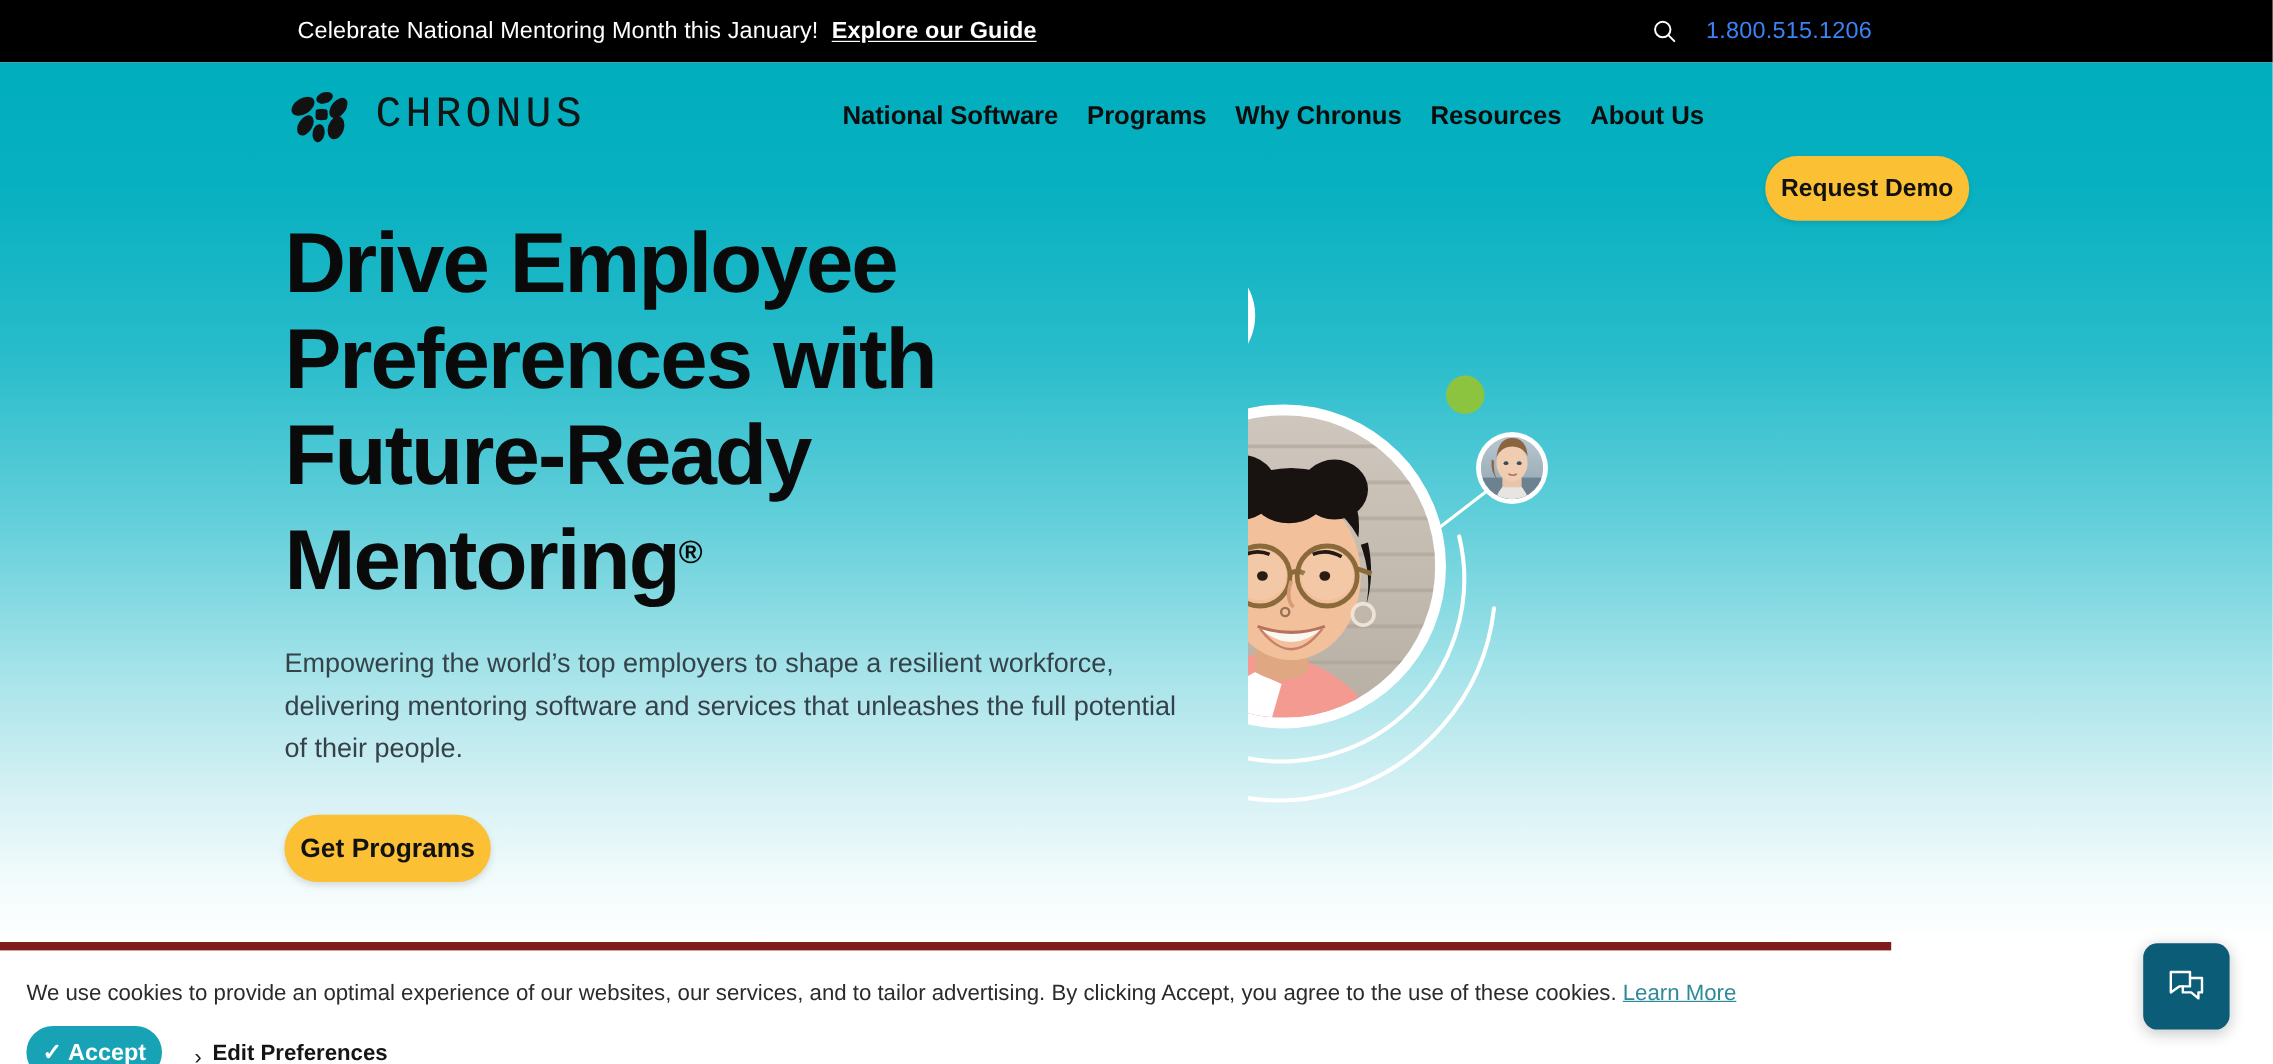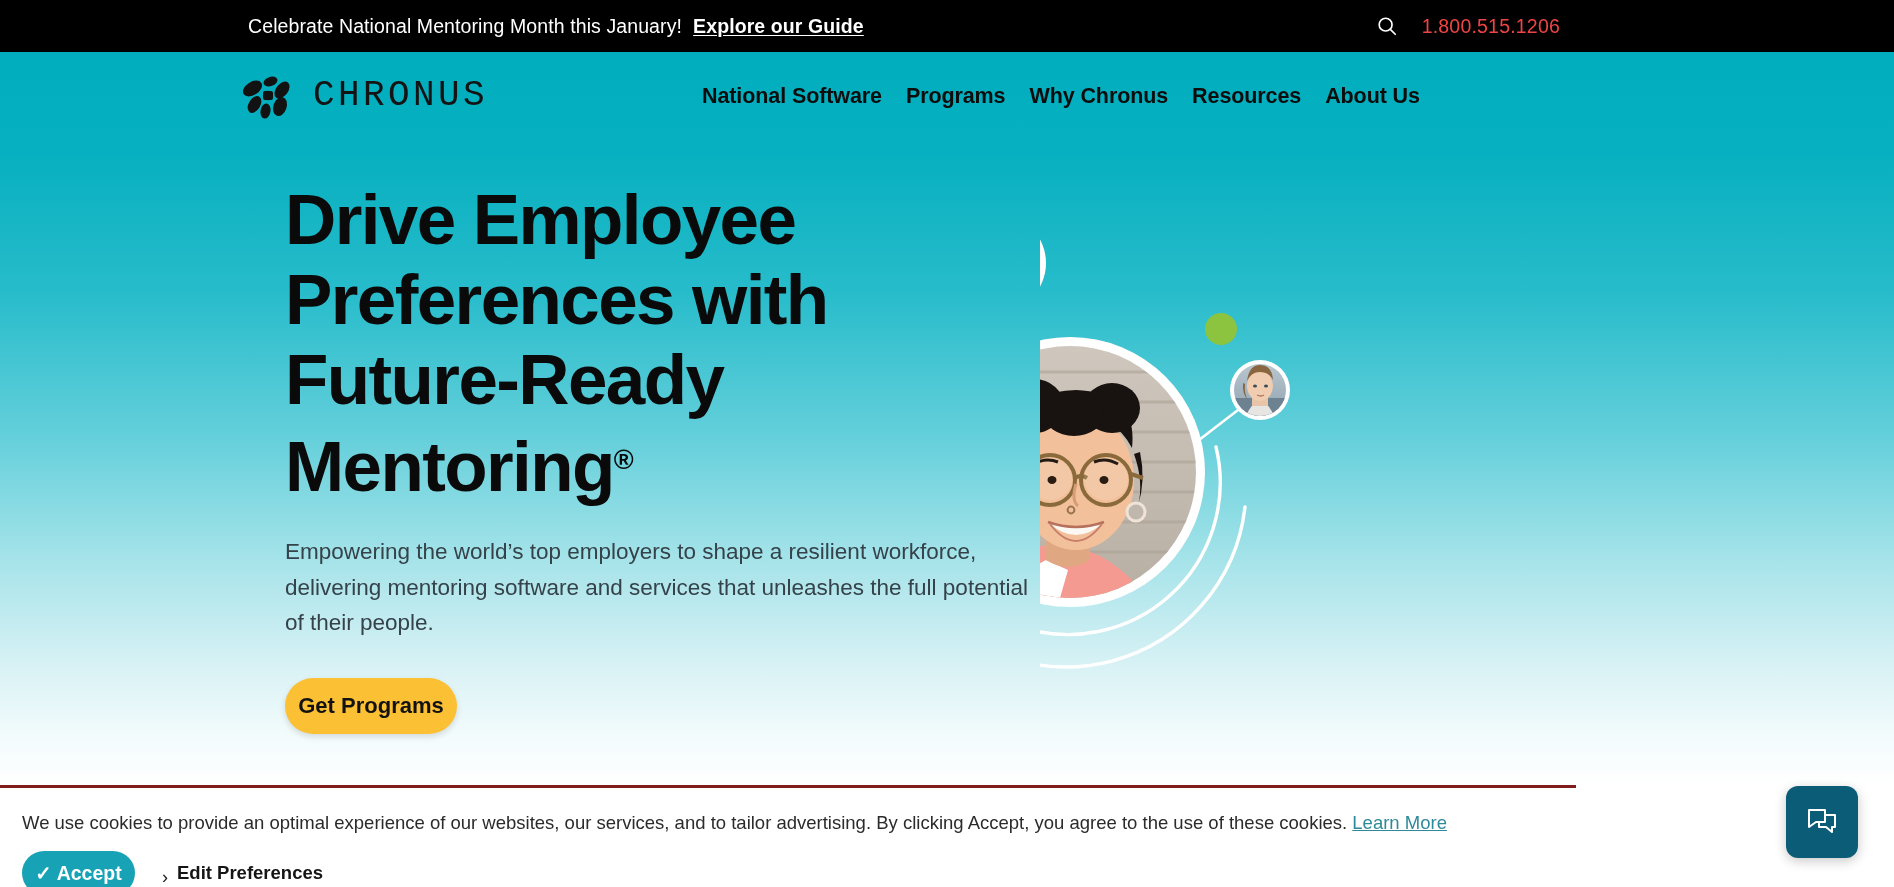--- a/index.html
+++ b/index.html
@@ -57,21 +57,21 @@
     gap: 24px;
     padding-right: 334px;
     top: 0; height: 52px;
   }
   .search-icon {
     width: 22px; height: 22px;
     display: block;
     cursor: pointer;
   }
   .phone {
-    color: #ef4444;
+    color: #3b82f6;
     font-size: 19.5px;
     letter-spacing: .2px;
     cursor: pointer;
     white-space: nowrap;
   }
 
   
   .hero {
     position: absolute;
     top: 52px; left: 0;
@@ -153,21 +153,20 @@
     justify-content: center;
     box-shadow: 0 2px 4px rgba(0,0,0,.10);
   }
 
   
   .hero-copy {
     position: absolute;
     left: 237px;
     top: 128px;
     width: 760px;
-    margin-left: 48px;
   }
   h1.headline {
     font-size: 71px;
     line-height: 80px;
     font-weight: 800;
     color: #0a0a0a;
     letter-spacing: -1.6px;
     font-family: "Liberation Sans", sans-serif;
     font-stretch: condensed;
   }
@@ -213,21 +212,21 @@
   }
   .hero-graphic svg { display: block; width: 620px; height: 600px; }
 
   
   .cookie {
     position: absolute;
     left: 0; top: 785px;
     width: 1576px;
     height: 102px;
     background: #ffffff;
-    border-top: 3px solid #7f1d1d;
+    border-top: 7px solid #7f1d1d;
   }
   .cookie-text {
     position: absolute;
     left: 22px; top: 24px;
     font-size: 18.5px;
     color: #2b2b2b;
     white-space: nowrap;
   }
   .cookie-link {
     color: #2e8a99;
@@ -333,20 +332,21 @@
       </div>
 
       <nav class="nav">
         <span class="nav-item">National Software</span>
         <span class="nav-item">Programs</span>
         <span class="nav-item">Why Chronus</span>
         <span class="nav-item">Resources</span>
         <span class="nav-item">About Us</span>
       </nav>
 
+      <button class="demo-btn">Request Demo</button>
     </div>
 
     <div class="hero-copy">
       <h1 class="headline">
         <span>Drive Employee</span><br>
         <span>Preferences with</span><br>
         <span>Future-Ready</span><br>
         <span>Mentoring</span><span class="reg">®</span>
       </h1>
       <p class="subcopy">Empowering the world’s top employers to shape a resilient workforce, delivering mentoring software and services that unleashes the full potential of their people.</p>

